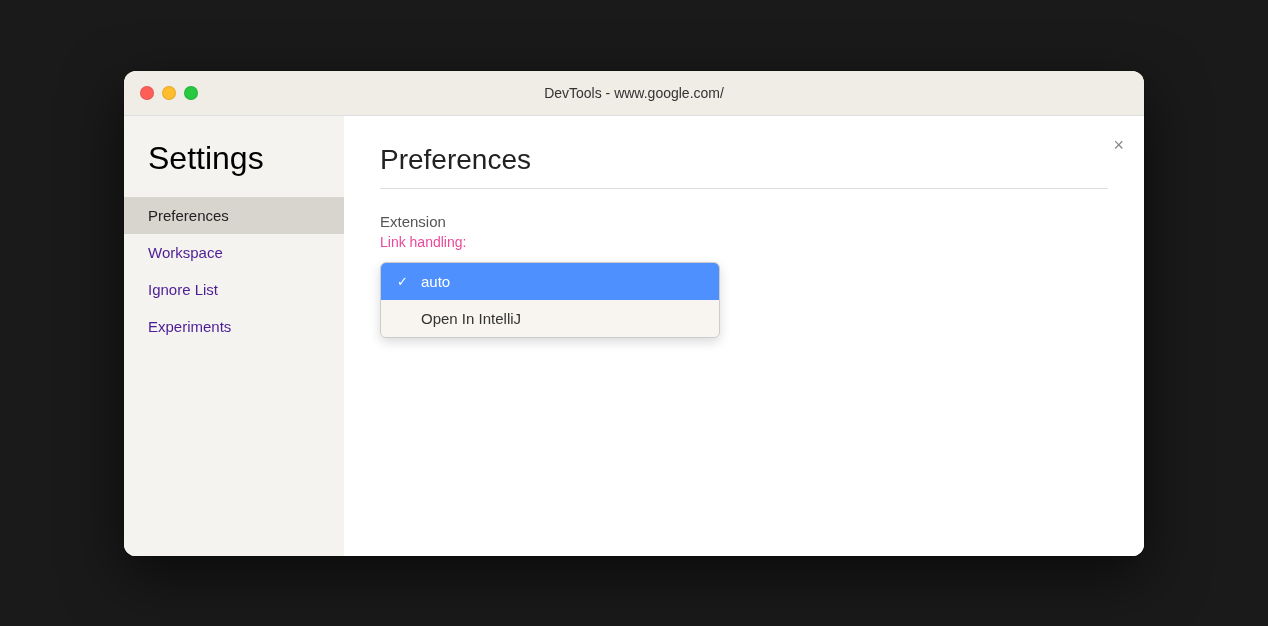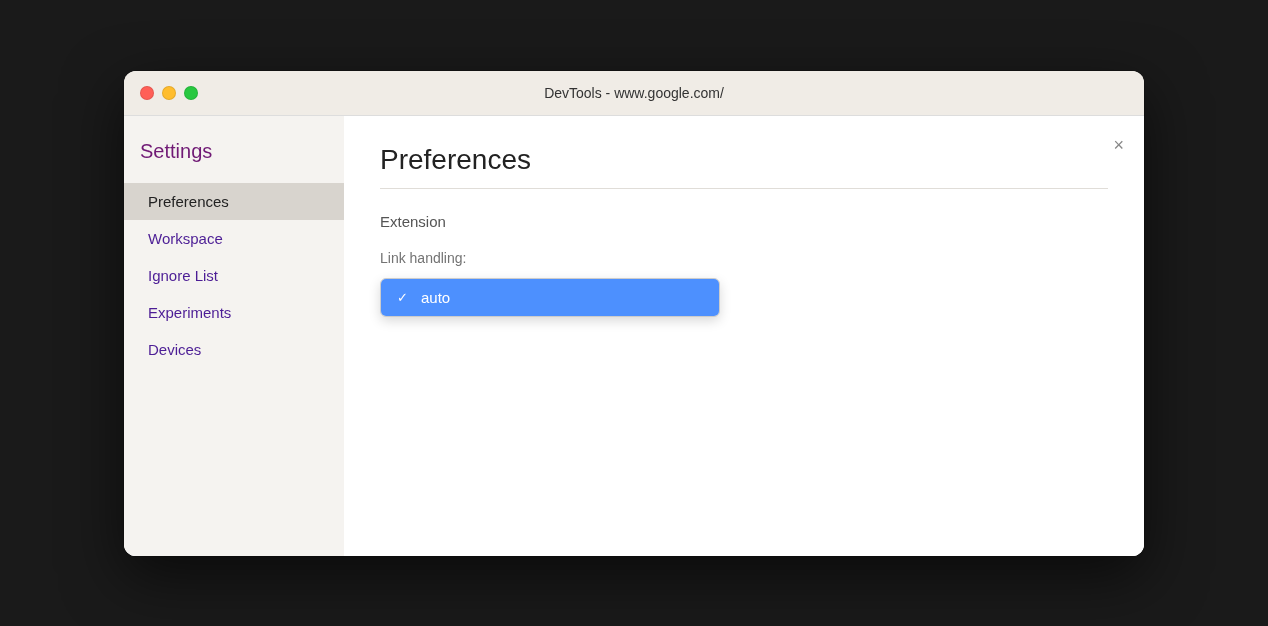--- a/index.html
+++ b/index.html
@@ -77,24 +77,24 @@
     }
 
     .sidebar {
       width: 220px;
       background: #f5f3f0;
       padding: 24px 0;
       flex-shrink: 0;
     }
 
     .sidebar-title {
-      font-size: 20px;
+      font-size: 32px;
       font-weight: 500;
-      color: #701a75;
-      padding: 0 16px 20px;
+      color: #000000;
+      padding: 0 24px 20px;
     }
 
     .sidebar-item {
       padding: 10px 24px;
       font-size: 15px;
       color: #4c1d95;
       cursor: pointer;
       border-radius: 0;
     }
 
@@ -133,34 +133,33 @@
     .divider {
       height: 1px;
       background: #e0ddd8;
       margin-bottom: 24px;
     }
 
     .section-title {
       font-size: 15px;
       font-weight: 400;
       color: #555;
-      margin-bottom: 16px;
     }
 
     .field-row {
       display: flex;
       align-items: flex-start;
       gap: 12px;
       margin-bottom: 8px;
       flex-direction: column;
     }
 
     .field-label {
       font-size: 14px;
-      color: #737373;
+      color: #ec4899;
       padding-top: 4px;
     }
 
     .dropdown-container {
       position: relative;
       width: 340px;
     }
 
     .dropdown-list {
       background: #f0ece6;
@@ -220,40 +219,41 @@
       </div>
       <div class="sidebar-item">
         <span>Workspace</span>
       </div>
       <div class="sidebar-item">
         <span>Ignore List</span>
       </div>
       <div class="sidebar-item">
         <span>Experiments</span>
       </div>
-      <div class="sidebar-item">
-        <span>Devices</span>
-      </div>
     </div>
 
     <div class="main-content">
       <button class="close-button">×</button>
 
       <h1 class="main-title">Preferences</h1>
       <div class="divider"></div>
 
       <div class="section-title">Extension</div>
 
       <div class="field-row">
         <div class="field-label">Link handling:</div>
 
         <div class="dropdown-container">
           <div class="dropdown-list">
             <div class="dropdown-option selected">
               <span class="checkmark">✓</span>
               <span>auto</span>
             </div>
+            <div class="dropdown-option">
+              <span class="checkmark"></span>
+              <span>Open In IntelliJ</span>
+            </div>
           </div>
         </div>
       </div>
     </div>
   </div>
 </div>
 
 </body></html>

